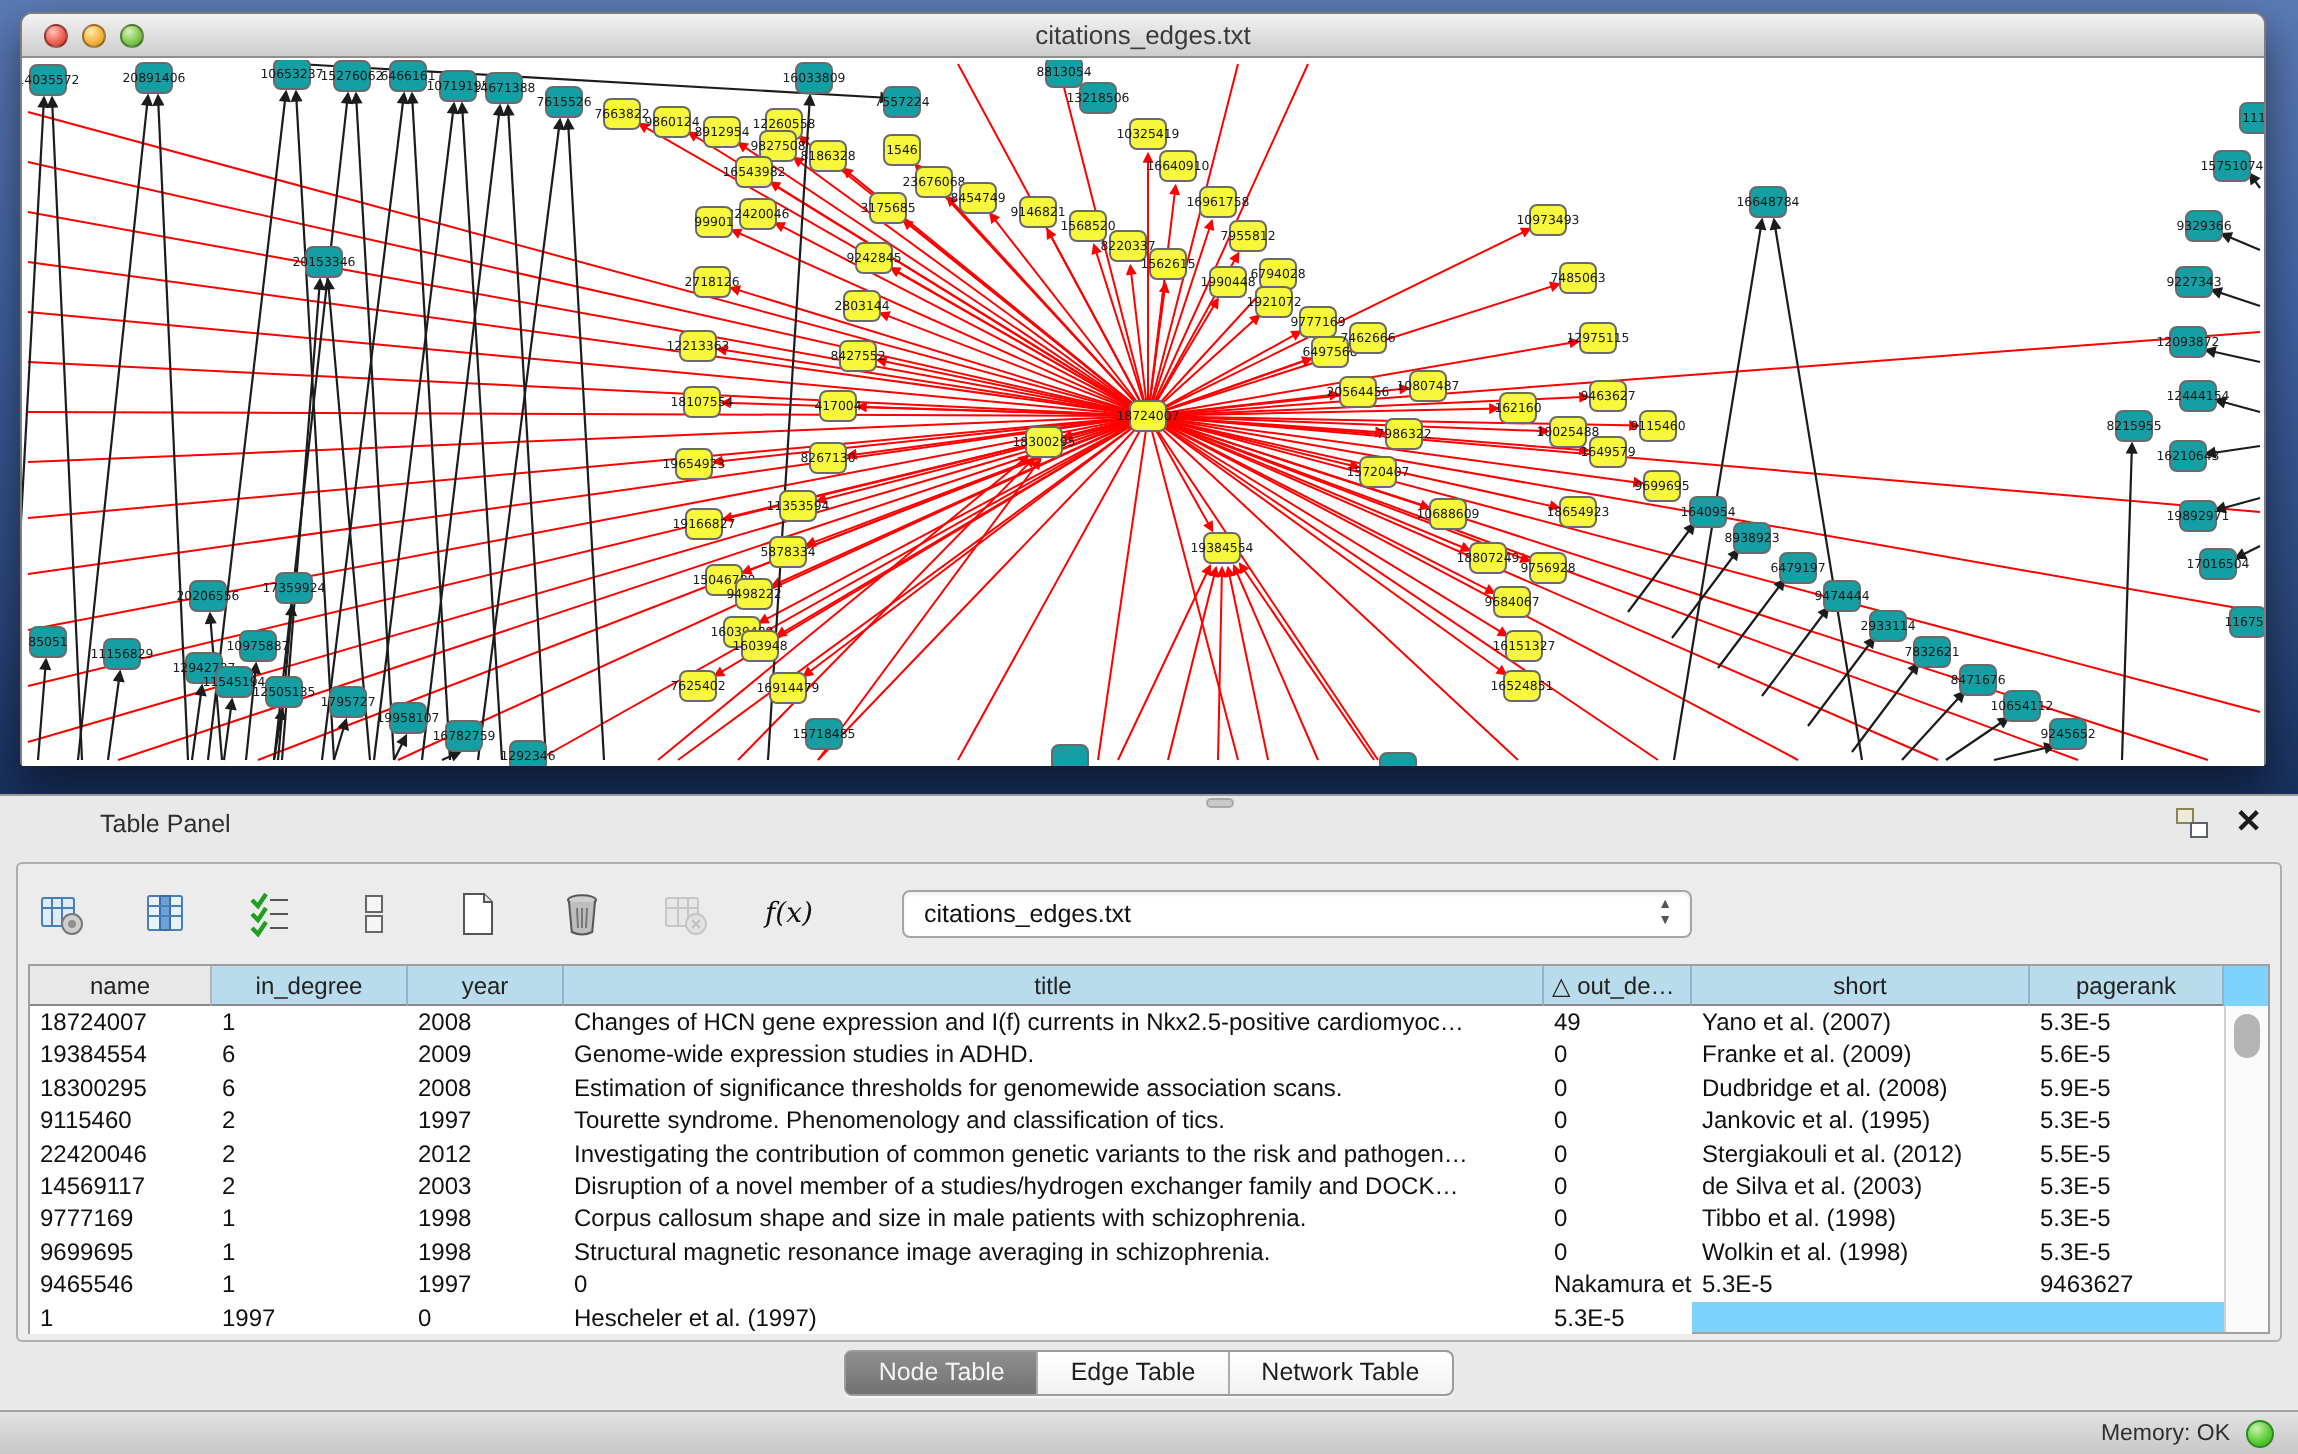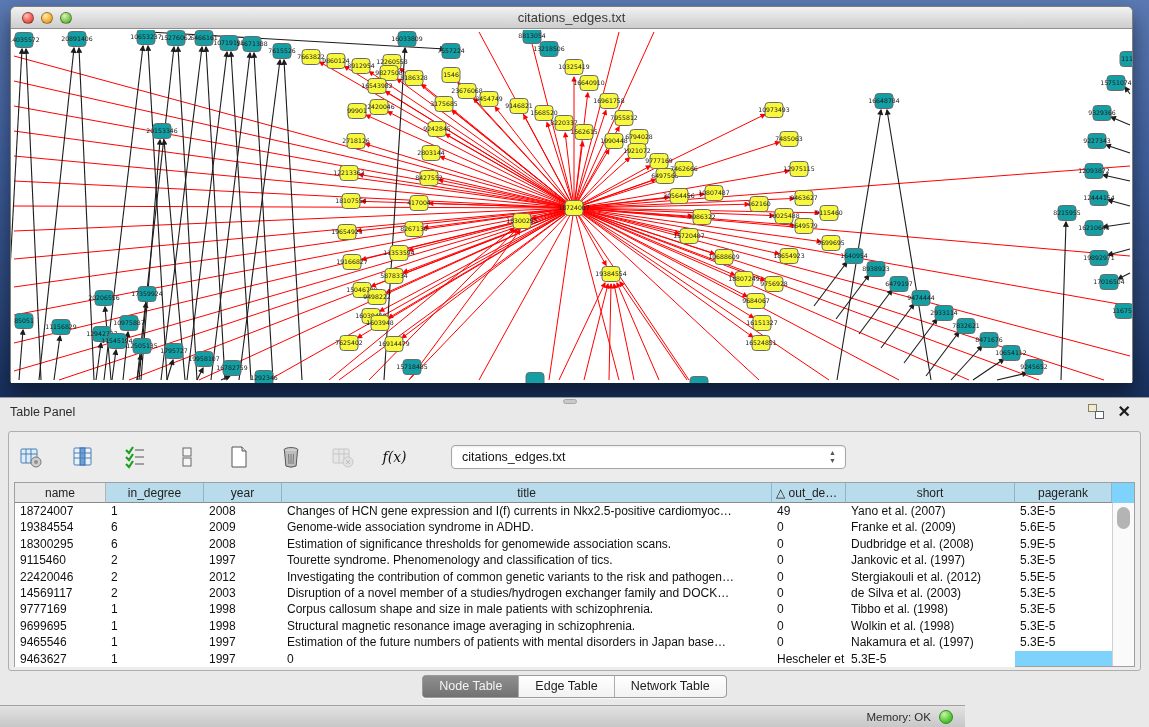--- a/index.html
+++ b/index.html
@@ -19,21 +19,21 @@
   .light.r { background:radial-gradient(circle at 35% 28%, #ffc1ba, #ef6257 55%, #c23a30); }
   .light.y { background:radial-gradient(circle at 35% 28%, #ffeab2, #f5b43e 55%, #cf8f25); }
   .light.g { background:radial-gradient(circle at 35% 28%, #d8f2bc, #82ca52 55%, #4f9e31); }
   .win-title { text-align:center; line-height:21px; font-size:13px; color:#3a3a3a; }
   .net-canvas { position:absolute; left:0; top:23px; width:1121px; height:353px; background:#fff; overflow:hidden; }
   .net-canvas svg { display:block; }
 
   
   .table-panel { position:absolute; left:0; top:397px; width:1149px; height:330px;
     background:#e9e9e9; border-top:1px solid #9a9a9a; }
-  .tp-header { position:relative; height:32px; }
+  .tp-header { position:relative; height:32px;margin-left:40px; }
   .tp-title { position:absolute; left:10px; top:7px; font-size:12.5px; color:#2d2d2d; }
   .tp-icons { position:absolute; right:18px; top:6px; display:flex; gap:14px; align-items:center; }
   .float-ic { width:16px; height:15px; position:relative; }
   .float-ic .sq1 { position:absolute; left:0; top:0; width:9px; height:8px; border:1.5px solid #8a8451; background:#efeadb; }
   .float-ic .sq2 { position:absolute; right:0; bottom:0; width:9px; height:8px; border:1.5px solid #58626e; background:#fff; }
   .close-x { font-size:16px; font-weight:bold; color:#1c1c1c; line-height:15px; cursor:default; }
   .splitter-grip { position:absolute; left:563px; top:1px; width:14px; height:5px; border-radius:3px;
     background:#c9c9c9; border:1px solid #a8a8a8; }
 
   .browser { position:absolute; left:8px; top:33px; width:1133px; height:240px;
@@ -60,21 +60,21 @@
   .vthumb { position:absolute; left:4px; top:4px; width:13px; height:22px; border-radius:7px; background:#b4b4b4; }
 
   .tabs-row { position:absolute; left:0; top:277px; width:100%; display:flex; justify-content:center; }
   .seg-group { display:flex; border:1px solid #9b9b9b; border-radius:4px; overflow:hidden;
     background:#1d4ed8; box-shadow:0 1px 1px rgba(255,255,255,.7); }
   .seg { padding:0 16px; height:21px; line-height:21px; font-size:12.5px; color:#1d1d1d;
     background:linear-gradient(#ffffff,#f2f2f2); border-right:1px solid #adadad; }
   .seg:last-child { border-right:none; }
   .seg.active { background:linear-gradient(#8f8f8f,#727272); color:#f4f4f4; }
 
-  .statusbar { position:absolute; left:0; top:307px; width:965px; height:23px;
+  .statusbar { position:absolute; left:0; top:307px; width:1149px; height:23px;
     background:linear-gradient(#e2e2e2,#c6c6c6); border-top:1px solid #a2a2a2; }
   .mem { position:absolute; right:34px; top:5px; font-size:11.5px; color:#2e2e2e; }
   .mem-orb { position:absolute; right:12px; top:4px; width:14px; height:14px; border-radius:50%;
     border:1px solid #2f8a25; background:radial-gradient(circle at 35% 28%, #c9f3a9, #58ca33 60%, #379e1d); }
 </style>
 </head>
 <body>
 
 <div class="desktop">
   <div class="net-window">
@@ -835,37 +835,37 @@
           <div class="td">18724007</div>
           <div class="td">1</div>
           <div class="td">2008</div>
           <div class="td">Changes of HCN gene expression and I(f) currents in Nkx2.5-positive cardiomyoc…</div>
           <div class="td">49</div>
           <div class="td">Yano et al. (2007)</div>
           <div class="td">5.3E-5</div>
           <div class="td">19384554</div>
           <div class="td">6</div>
           <div class="td">2009</div>
-          <div class="td">Genome-wide association syndrome in ADHD.</div>
+          <div class="td">Genome-wide expression studies in ADHD.</div>
           <div class="td">0</div>
           <div class="td">Franke et al. (2009)</div>
           <div class="td">5.6E-5</div>
           <div class="td">18300295</div>
           <div class="td">6</div>
           <div class="td">2008</div>
           <div class="td">Estimation of significance thresholds for genomewide association scans.</div>
           <div class="td">0</div>
           <div class="td">Dudbridge et al. (2008)</div>
           <div class="td">5.9E-5</div>
           <div class="td">9115460</div>
           <div class="td">2</div>
           <div class="td">1997</div>
           <div class="td">Tourette syndrome. Phenomenology and classification of tics.</div>
           <div class="td">0</div>
-          <div class="td">Jankovic et al. (1997)</div>
+          <div class="td">Jankovic et al. (1995)</div>
           <div class="td">5.3E-5</div>
           <div class="td">22420046</div>
           <div class="td">2</div>
           <div class="td">2012</div>
           <div class="td">Investigating the contribution of common genetic variants to the risk and pathogen…</div>
           <div class="td">0</div>
           <div class="td">Stergiakouli et al. (2012)</div>
           <div class="td">5.5E-5</div>
           <div class="td">14569117</div>
           <div class="td">2</div>
@@ -884,21 +884,20 @@
           <div class="td">9699695</div>
           <div class="td">1</div>
           <div class="td">1998</div>
           <div class="td">Structural magnetic resonance image averaging in schizophrenia.</div>
           <div class="td">0</div>
           <div class="td">Wolkin et al. (1998)</div>
           <div class="td">5.3E-5</div>
           <div class="td">9465546</div>
           <div class="td">1</div>
           <div class="td">1997</div>
-          <div class="td">Estimation of the future numbers of patients with mental disorders in Japan base…</div>
           <div class="td">0</div>
           <div class="td">Nakamura et al. (1997)</div>
           <div class="td">5.3E-5</div>
           <div class="td">9463627</div>
           <div class="td">1</div>
           <div class="td">1997</div>
           <div class="td">0</div>
           <div class="td">Hescheler et al. (1997)</div>
           <div class="td">5.3E-5</div>
         </div>

